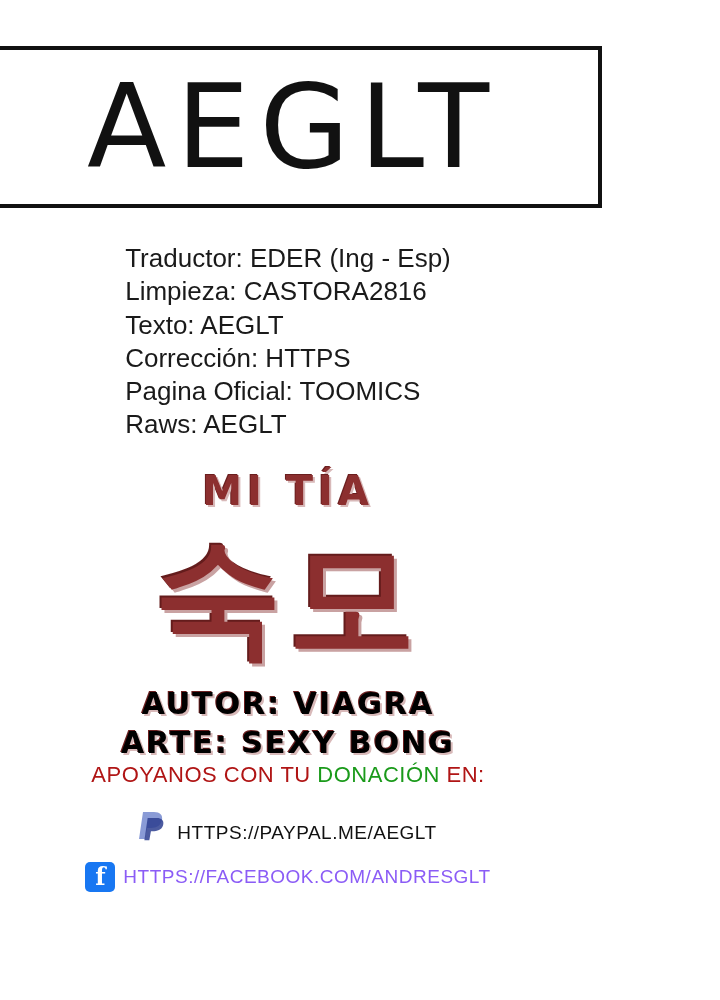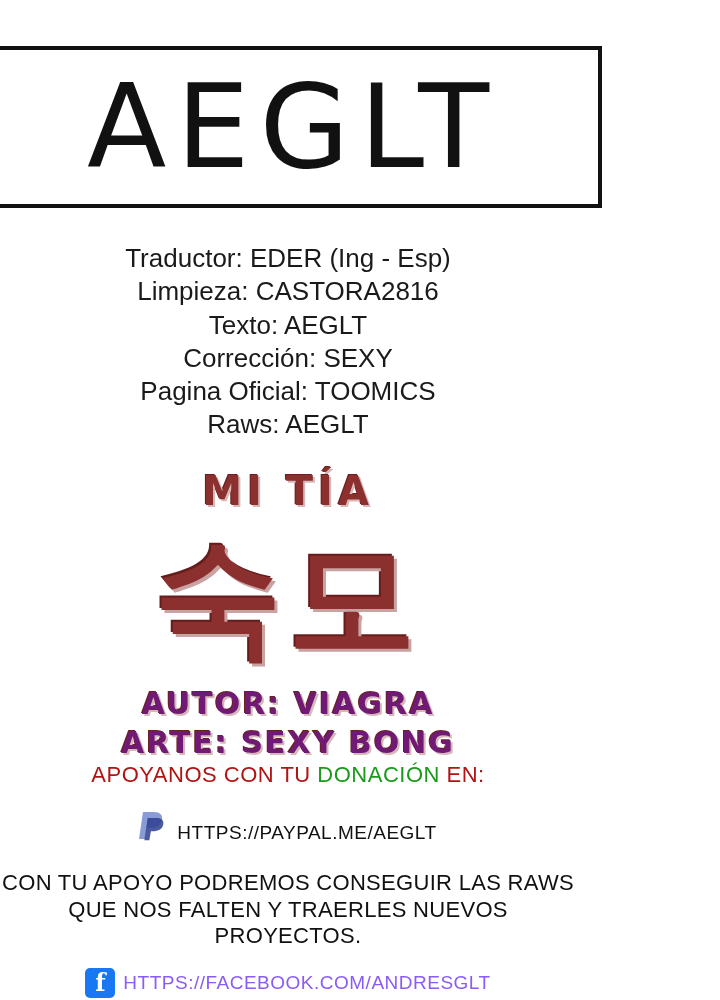--- a/index.html
+++ b/index.html
@@ -43,21 +43,21 @@
     font-weight: 400;
     letter-spacing: 10px;
     line-height: 1;
     color: #111111;
     padding-left: 10px;
   }
 
   
   .credits {
     margin-top: 34px;
-    text-align: center;
+    text-align: left;
     font-family: "Liberation Sans", sans-serif;
     font-size: 26px;
     line-height: 1.28;
     color: #1a1a1a;
   }
   .credits .line {
     white-space: nowrap;
   }
 
   
@@ -88,21 +88,21 @@
       3px 3px 0 #c9a2a2,
       -2px -2px 0 #641c1c;
   }
   .byline {
     margin-top: 16px;
     font-family: "DejaVu Sans", sans-serif;
     font-size: 30px;
     font-weight: bold;
     letter-spacing: 2px;
     line-height: 1.3;
-    color: #701a75;
+    color: #000000;
     text-shadow:
       2px 2px 0 #d8b9b9,
       -1px -1px 0 #6b1f1f;
   }
 
   
   .donation {
     text-align: center;
     font-family: "Liberation Sans", sans-serif;
     font-size: 22px;
@@ -179,21 +179,21 @@
 <div class="page">
 
   <div class="logo-box">
     <div class="logo-text">AEGLT</div>
   </div>
 
   <div class="credits">
     <div class="line">Traductor: EDER (Ing - Esp)</div>
     <div class="line">Limpieza: CASTORA2816</div>
     <div class="line">Texto: AEGLT</div>
-    <div class="line">Corrección: SEXY</div>
+    <div class="line">Corrección: HTTPS</div>
     <div class="line">Pagina Oficial: TOOMICS</div>
     <div class="line">Raws: AEGLT</div>
   </div>
 
   <div class="title-block">
     <div class="title-es">MI TÍA</div>
     <div class="title-kr">숙모</div>
     <div class="byline">
       <div>AUTOR: VIAGRA</div>
       <div>ARTE: SEXY BONG</div>
@@ -205,24 +205,20 @@
   </div>
 
   <div class="paypal-row">
     <svg class="paypal-icon" viewBox="0 0 28 34">
       <path d="M4 2 h11 c6 0 9 3 8 8 c-1 5 -5 8 -11 8 h-4 l-2 11 h-6 z" fill="#8a9bd6"></path>
       <path d="M9 7 h11 c6 0 9 3 8 8 c-1 5 -5 8 -11 8 h-4 l-2 11 h-6 z" fill="#2d3e8f" opacity="0.85" transform="translate(-2,-1) scale(0.82) translate(4,4)"></path>
     </svg>
     <span class="paypal-url">HTTPS://PAYPAL.ME/AEGLT</span>
   </div>
 
-  <div class="support-text">
-    <div>CON TU APOYO PODREMOS CONSEGUIR LAS RAWS</div>
-    <div>QUE NOS FALTEN Y TRAERLES NUEVOS PROYECTOS.</div>
-  </div>
 
   <div class="fb-row">
     <span class="fb-icon">
         <span>f</span>
       </span>
     <span class="fb-url">HTTPS://FACEBOOK.COM/ANDRESGLT</span>
   </div>
 
 </div>
 

